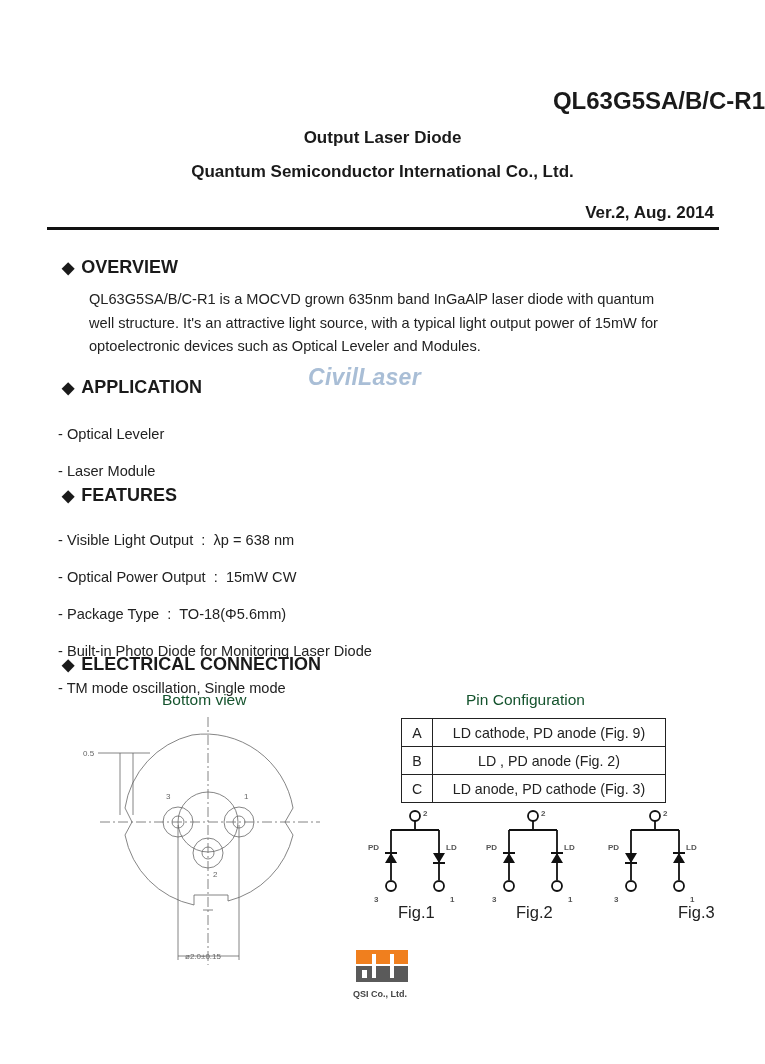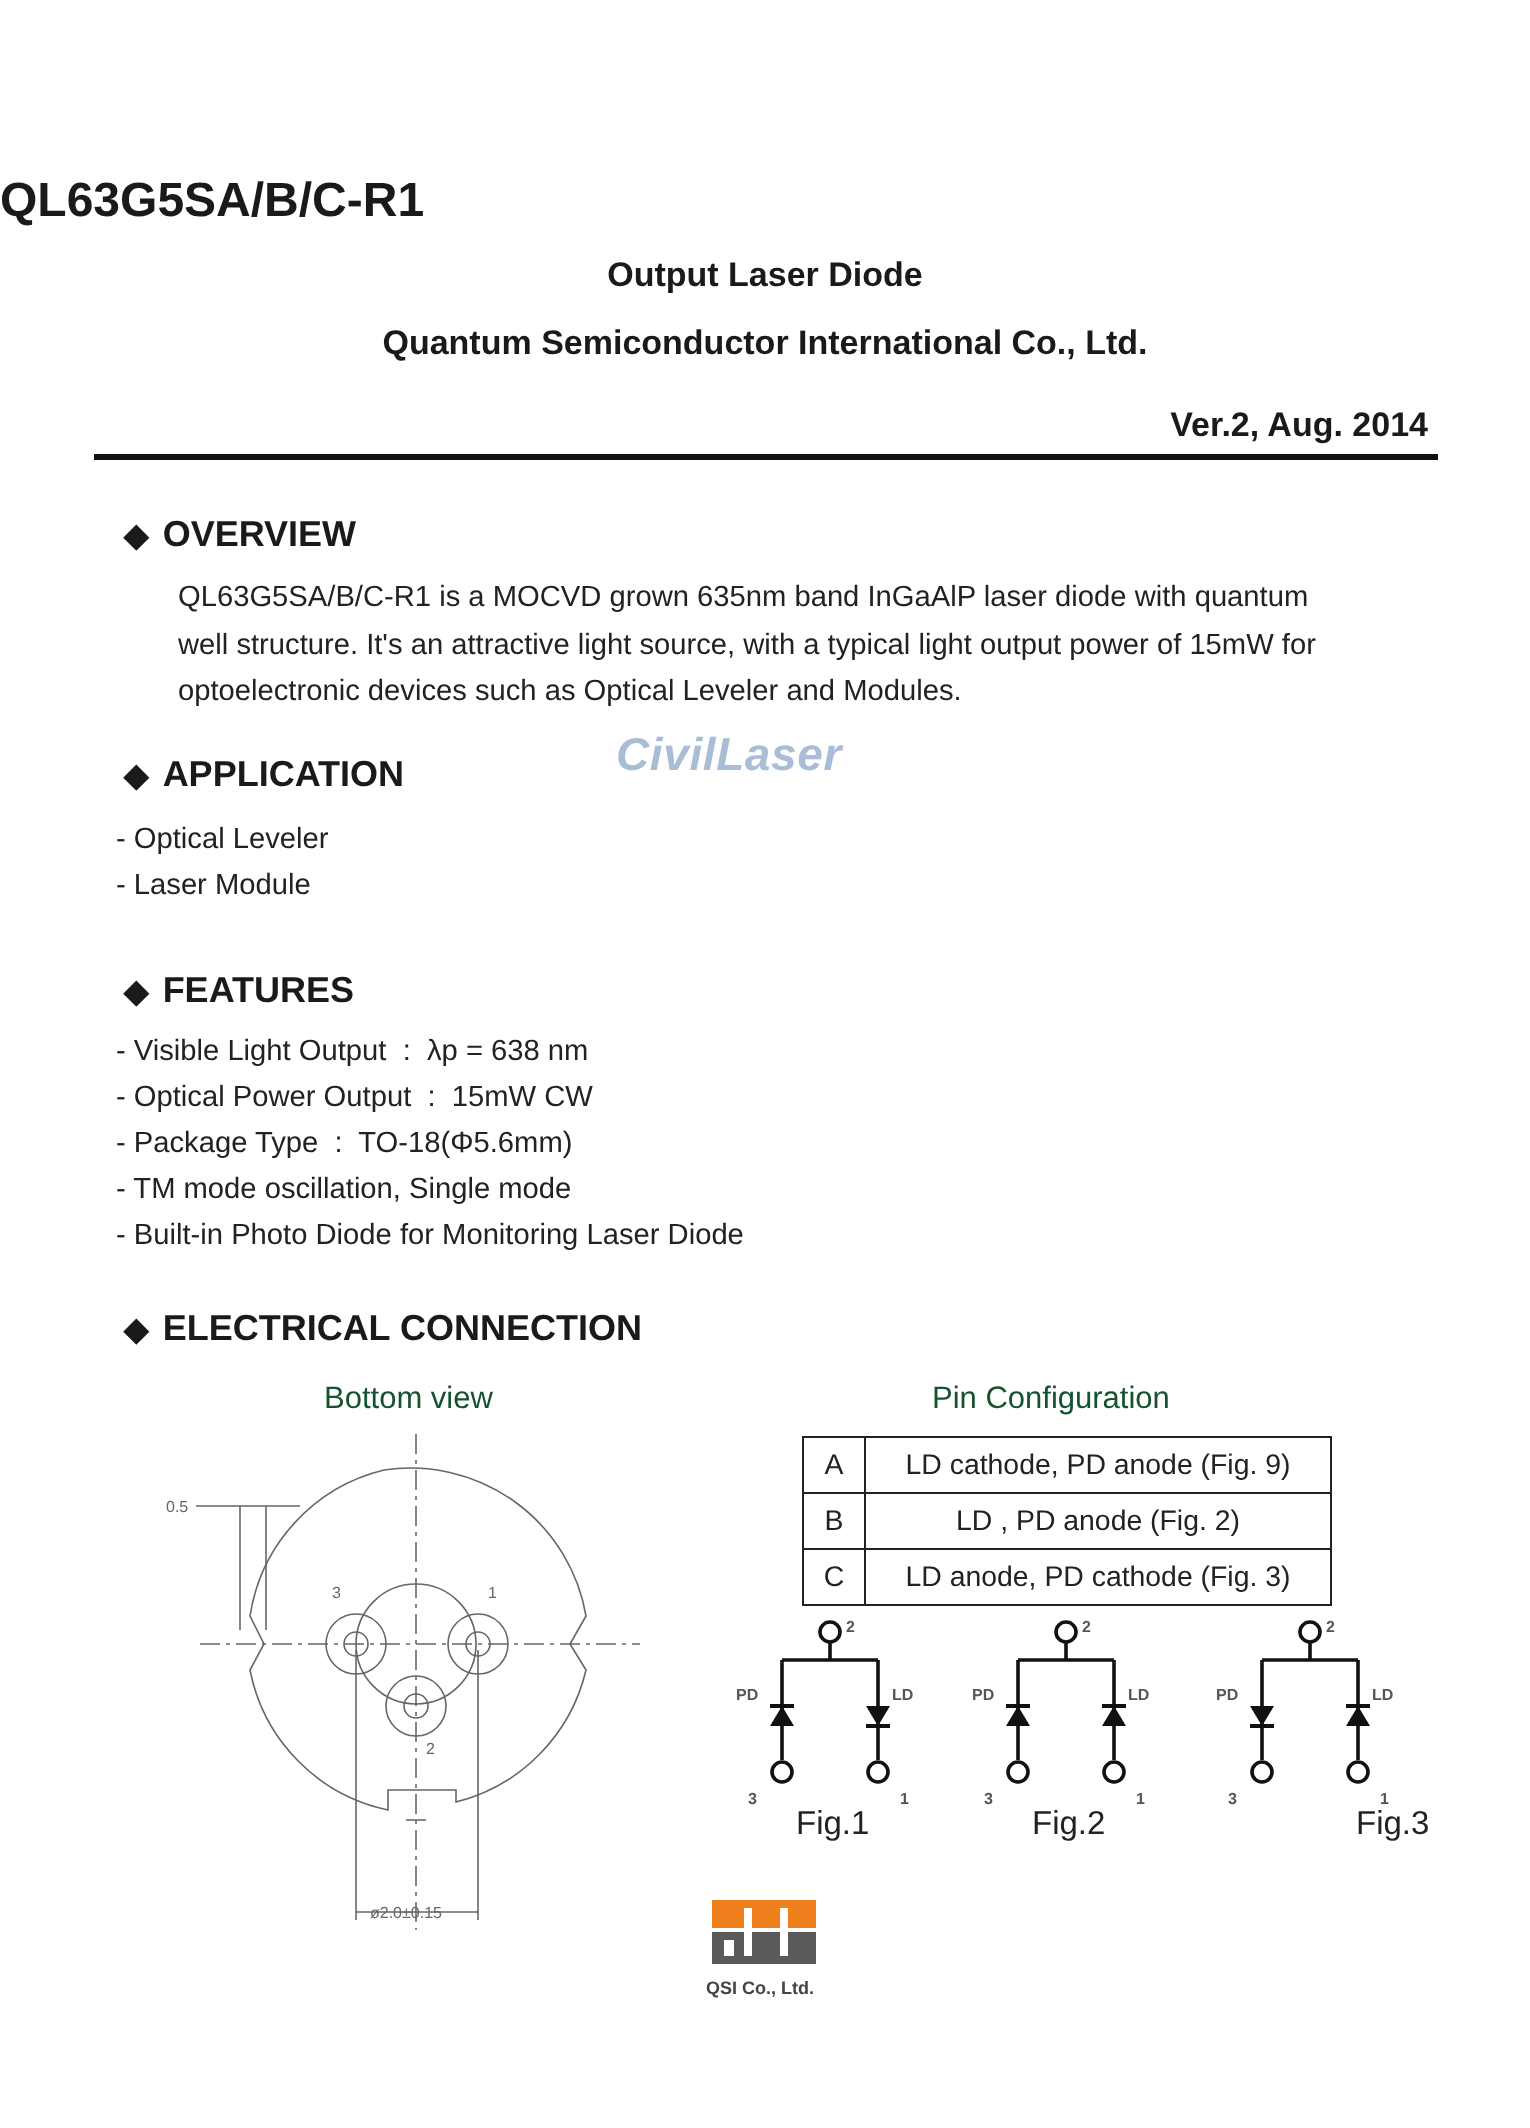--- a/index.html
+++ b/index.html
@@ -1,27 +1,27 @@
 <!DOCTYPE html>
 <html><head>
 <meta charset="utf-8">
 <style>
   html, body { margin: 0; padding: 0; background: #ffffff; }
   body { width: 765px; height: 1064px; position: relative; overflow: hidden;
          font-family: "Liberation Sans", sans-serif; color: #1a1a1a; }
   .abs { position: absolute; }
-  .title { top: 87px; left: 0; width: 765px; text-align: left; font-size: 24px; font-weight: bold; }
+  .title { top: 87px; left: 0; width: 765px; text-align: right; font-size: 24px; font-weight: bold; }
   .subtitle { top: 128px; left: 0; width: 765px; text-align: center; font-size: 17px; font-weight: bold; }
   .company { top: 162px; left: 0; width: 765px; text-align: center; font-size: 17px; font-weight: bold; }
   .version { top: 203px; right: 51px; font-size: 17px; font-weight: bold; }
   .rule { top: 227px; left: 47px; width: 672px; height: 3px; background: #111; }
   .heading { font-size: 18px; font-weight: bold; display: flex; align-items: center; }
   .heading .diamond { font-size: 16px; margin-right: 7px; }
   .para { font-size: 14.6px; line-height: 23.5px; color: #222; }
-  .list-item { font-size: 14.6px; line-height: 23px; color: #222; white-space: pre; }
+  .list-item { font-size: 14.6px; line-height: 23px; color: #222; white-space: pre; margin-top: 14px; }
   .watermark { top: 364px; left: 308px; font-size: 23px; font-weight: bold; font-style: italic;
                color: #a9bed6; letter-spacing: 0.3px; }
   .caption { font-size: 15.5px; color: #14532d; }
   table.pins { border-collapse: collapse; font-size: 14.2px; color: #222; }
   table.pins td { border: 1px solid #222; height: 27px; padding: 0 6px; }
   table.pins td.key { width: 18px; text-align: center; }
   table.pins td.val { width: 220px; text-align: center; }
   .fig-label { font-size: 16.5px; color: #222; }
   .logo-text { font-size: 9px; color: #444; font-weight: bold; }
 </style>
@@ -56,22 +56,22 @@
 </div>
 
 <div class="abs heading" style="top:485px; left:62px;">
   <span class="diamond">◆</span>
   <span>FEATURES</span>
 </div>
 <div class="abs" style="top:515px; left:58px;">
   <div class="list-item">- Visible Light Output  :  λp = 638 nm</div>
   <div class="list-item">- Optical Power Output  :  15mW CW</div>
   <div class="list-item">- Package Type  :  TO-18(Φ5.6mm)</div>
+  <div class="list-item">- Built-in Photo Diode for Monitoring Laser Diode</div>
   <div class="list-item">- TM mode oscillation, Single mode</div>
-  <div class="list-item">- Built-in Photo Diode for Monitoring Laser Diode</div>
 </div>
 
 <div class="abs heading" style="top:654px; left:62px;">
   <span class="diamond">◆</span>
   <span>ELECTRICAL CONNECTION</span>
 </div>
 
 <div class="abs caption" style="top:691px; left:162px;">Bottom view</div>
 <div class="abs caption" style="top:691px; left:466px;">Pin Configuration</div>
 

